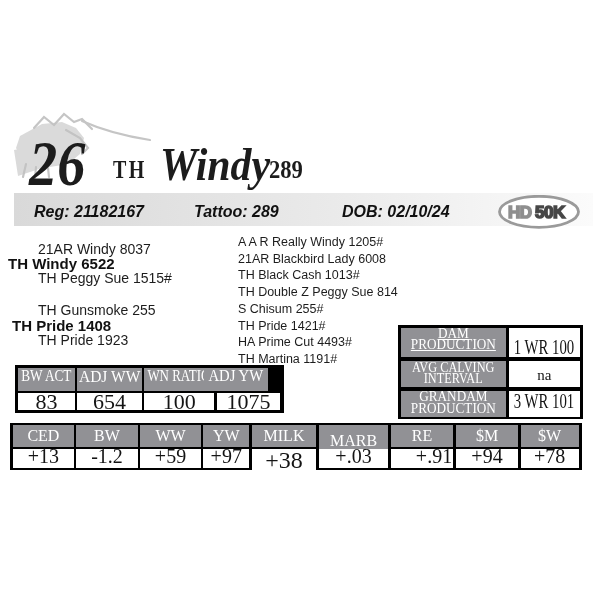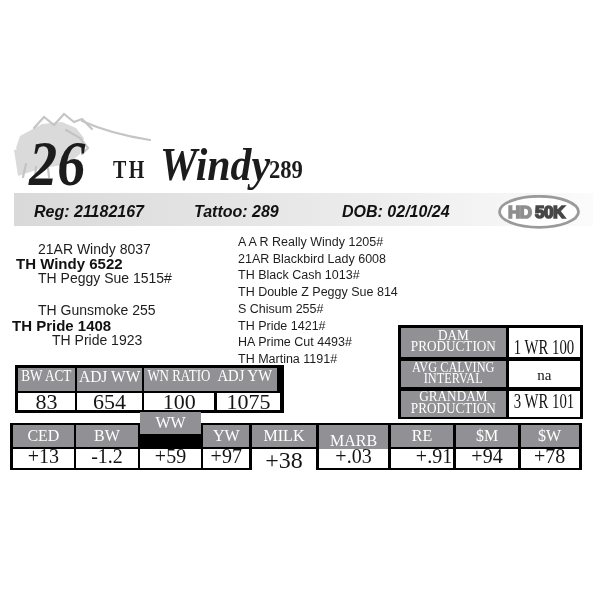--- a/index.html
+++ b/index.html
@@ -47,44 +47,44 @@
 <div class="abs" style="left:342px; top:203px; font:italic bold 16px 'Liberation Sans',sans-serif; color:#111;">DOB: 02/10/24</div>
 
 <svg class="abs" style="left:498px; top:195px;" width="84" height="34" viewBox="0 0 84 34">
   <ellipse cx="41" cy="16.8" rx="39.5" ry="15.5" fill="#ffffff" stroke="#9a9a9a" stroke-width="2.8"></ellipse>
   <text x="10" y="23" font-family="Liberation Sans, sans-serif" font-weight="bold" font-size="17" letter-spacing="-0.5" fill="#8f8f8f" stroke="#8f8f8f" stroke-width="1.6">HD</text>
   <text x="37" y="23" font-family="Liberation Sans, sans-serif" font-weight="bold" font-size="17" letter-spacing="-0.5" fill="#474747" stroke="#474747" stroke-width="1.6">50K</text>
 </svg>
 
 <div class="abs ped" style="left:38px; top:241px;">21AR Windy 8037</div>
 
-<div class="abs pedb" style="left:16px; top:255px;">TH Windy 6522</div>
+<div class="abs pedb" style="left:8px; top:255px;">TH Windy 6522</div>
 
 <div class="abs ped" style="left:38px; top:270px;">TH Peggy Sue 1515#</div>
 
 <div class="abs ped" style="left:38px; top:302px;">TH Gunsmoke 255</div>
 
 <div class="abs pedb" style="left:12px; top:317px;">TH Pride 1408</div>
 
-<div class="abs ped" style="left:38px; top:332px;margin-left:14px;">TH Pride 1923</div>
+<div class="abs ped" style="left:38px; top:332px;">TH Pride 1923</div>
 
 <div class="abs ped" style="left:238px; top:234px; line-height:16.7px; font-size:12.5px;">
 A A R Really Windy 1205#<br>
 21AR Blackbird Lady 6008<br>
 TH Black Cash 1013#<br>
 TH Double Z Peggy Sue 814<br>
 S Chisum 255#<br>
 TH Pride 1421#<br>
 HA Prime Cut 4493#<br>
 TH Martina 1191#
 </div>
 
 <div class="blk" style="left:398px; top:325px; width:185px; height:94px;"></div>
 
-<div class="cell gh" style="left:401px; top:327.5px; width:105px; height:29.5px; font-size:15px; line-height:11.5px; text-align:center; align-items:center; padding-bottom:2.5px;">
+<div class="cell gh" style="left:401px; top:327.5px; width:105px; height:29.5px; font-size:15px; line-height:11.5px; text-align:center; align-items:flex-start; padding-bottom:2.5px;text-decoration:underline;">
     <span class="sq" style="transform:scaleX(0.88);">DAM<br>PRODUCTION</span>
   </div>
 
 <div class="cell gv" style="left:508.5px; top:327.5px; width:71.5px; height:29.5px; font-size:20px; align-items:flex-end;">
     <span class="sq" style="transform:translateY(1.5px) scaleX(0.74);">1 WR 100</span>
   </div>
 
 <div class="cell gh" style="left:401px; top:360.5px; width:105px; height:26.5px; font-size:15px; line-height:11.5px; text-align:center; align-items:flex-end; padding-bottom:2.5px;">
     <span class="sq" style="transform:scaleX(0.82);">AVG CALVING<br>INTERVAL</span>
   </div>
@@ -106,39 +106,39 @@
   </div>
 
 <div class="cell gh" style="left:77.25px; top:368px; width:64.5px; height:22.5px; padding-bottom:4px;">
     <span class="sq" style="transform:scaleX(0.97);">ADJ WW</span>
   </div>
 
 <div class="cell gh" style="left:144.25px; top:368px; width:69.9px; height:22.5px; padding-bottom:6px;">
     <span class="sq" style="transform:scaleX(0.81);">WN RATIO</span>
   </div>
 
-<div class="cell gh" style="left:213px; top:368px; width:63.85px; height:22.5px; padding-bottom:6px;">
+<div class="cell gh" style="left:204px; top:368px; width:63.85px; height:22.5px; padding-bottom:6px;">
     <span class="sq" style="transform:scaleX(0.92);">ADJ YW</span>
   </div>
 
 <div class="cell gv" style="left:18px; top:393px; width:56.75px; height:16.5px; font-size:22px; padding-top:2px;">83</div>
 
 <div class="cell gv" style="left:77.25px; top:393px; width:64.5px; height:16.5px; font-size:22px; padding-top:2px;">654</div>
 
 <div class="cell gv" style="left:144.25px; top:393px; width:69.9px; height:16.5px; font-size:22px; padding-top:2px;">100</div>
 
 <div class="cell gv" style="left:216.65px; top:393px; width:63.85px; height:16.5px; font-size:22px; padding-top:2px;">1075</div>
 
 <div class="blk" style="left:10px; top:422.5px; width:571.5px; height:47.5px;"></div>
 
 <div class="cell gh" style="left:13px; top:425px; width:60.75px; height:21.5px;">CED</div>
 
 <div class="cell gh" style="left:76.25px; top:425px; width:61.5px; height:21.5px;">BW</div>
 
-<div class="cell gh" style="left:140.25px; top:412px; width:60.5px; height:21.5px;">WW</div>
+<div class="cell gh" style="left:140.25px; top:425px; width:60.5px; height:21.5px;">WW</div>
 
 <div class="cell gh" style="left:203.25px; top:425px; width:46px; height:21.5px;">YW</div>
 
 <div class="cell gh" style="left:251.75px; top:425px; width:64.5px; height:21.5px;">MILK</div>
 
 <div class="cell gh" style="left:318.75px; top:425px; width:69.5px; height:32px;">MARB</div>
 
 <div class="cell gh" style="left:390.75px; top:425px; width:62.5px; height:21.5px;">RE</div>
 
 <div class="cell gh" style="left:455.75px; top:425px; width:62.5px; height:21.5px;">$M</div>

